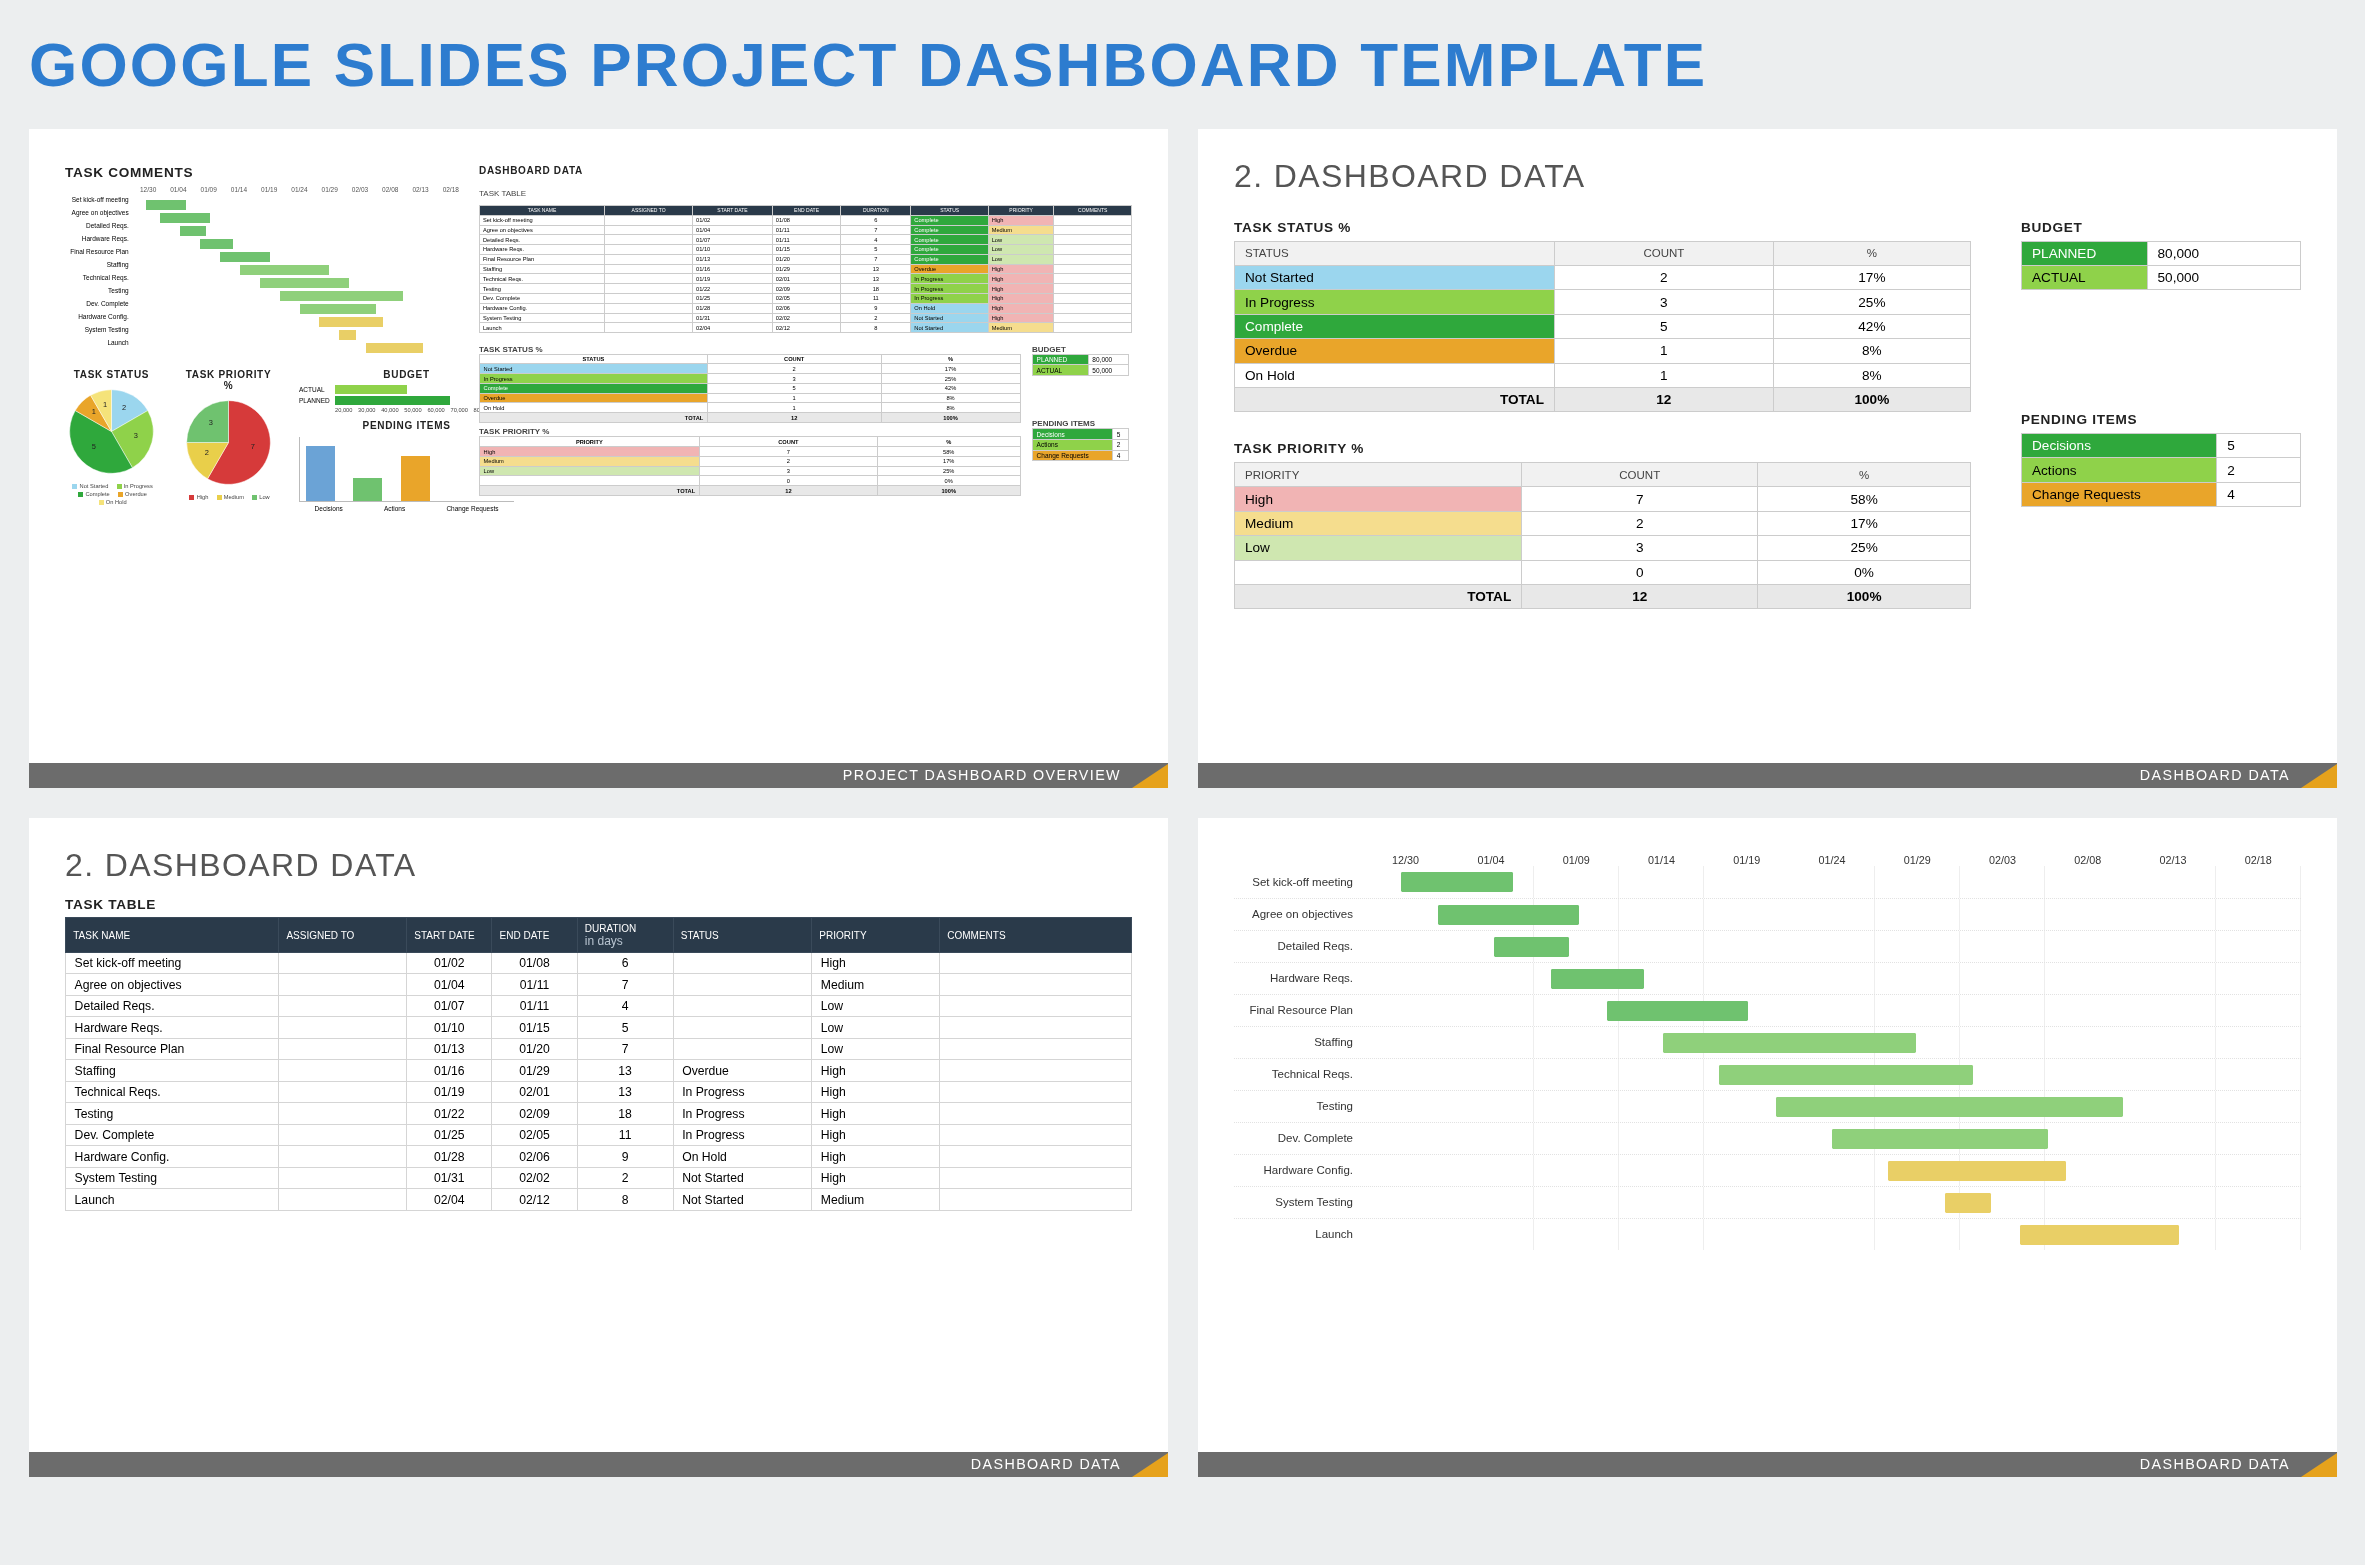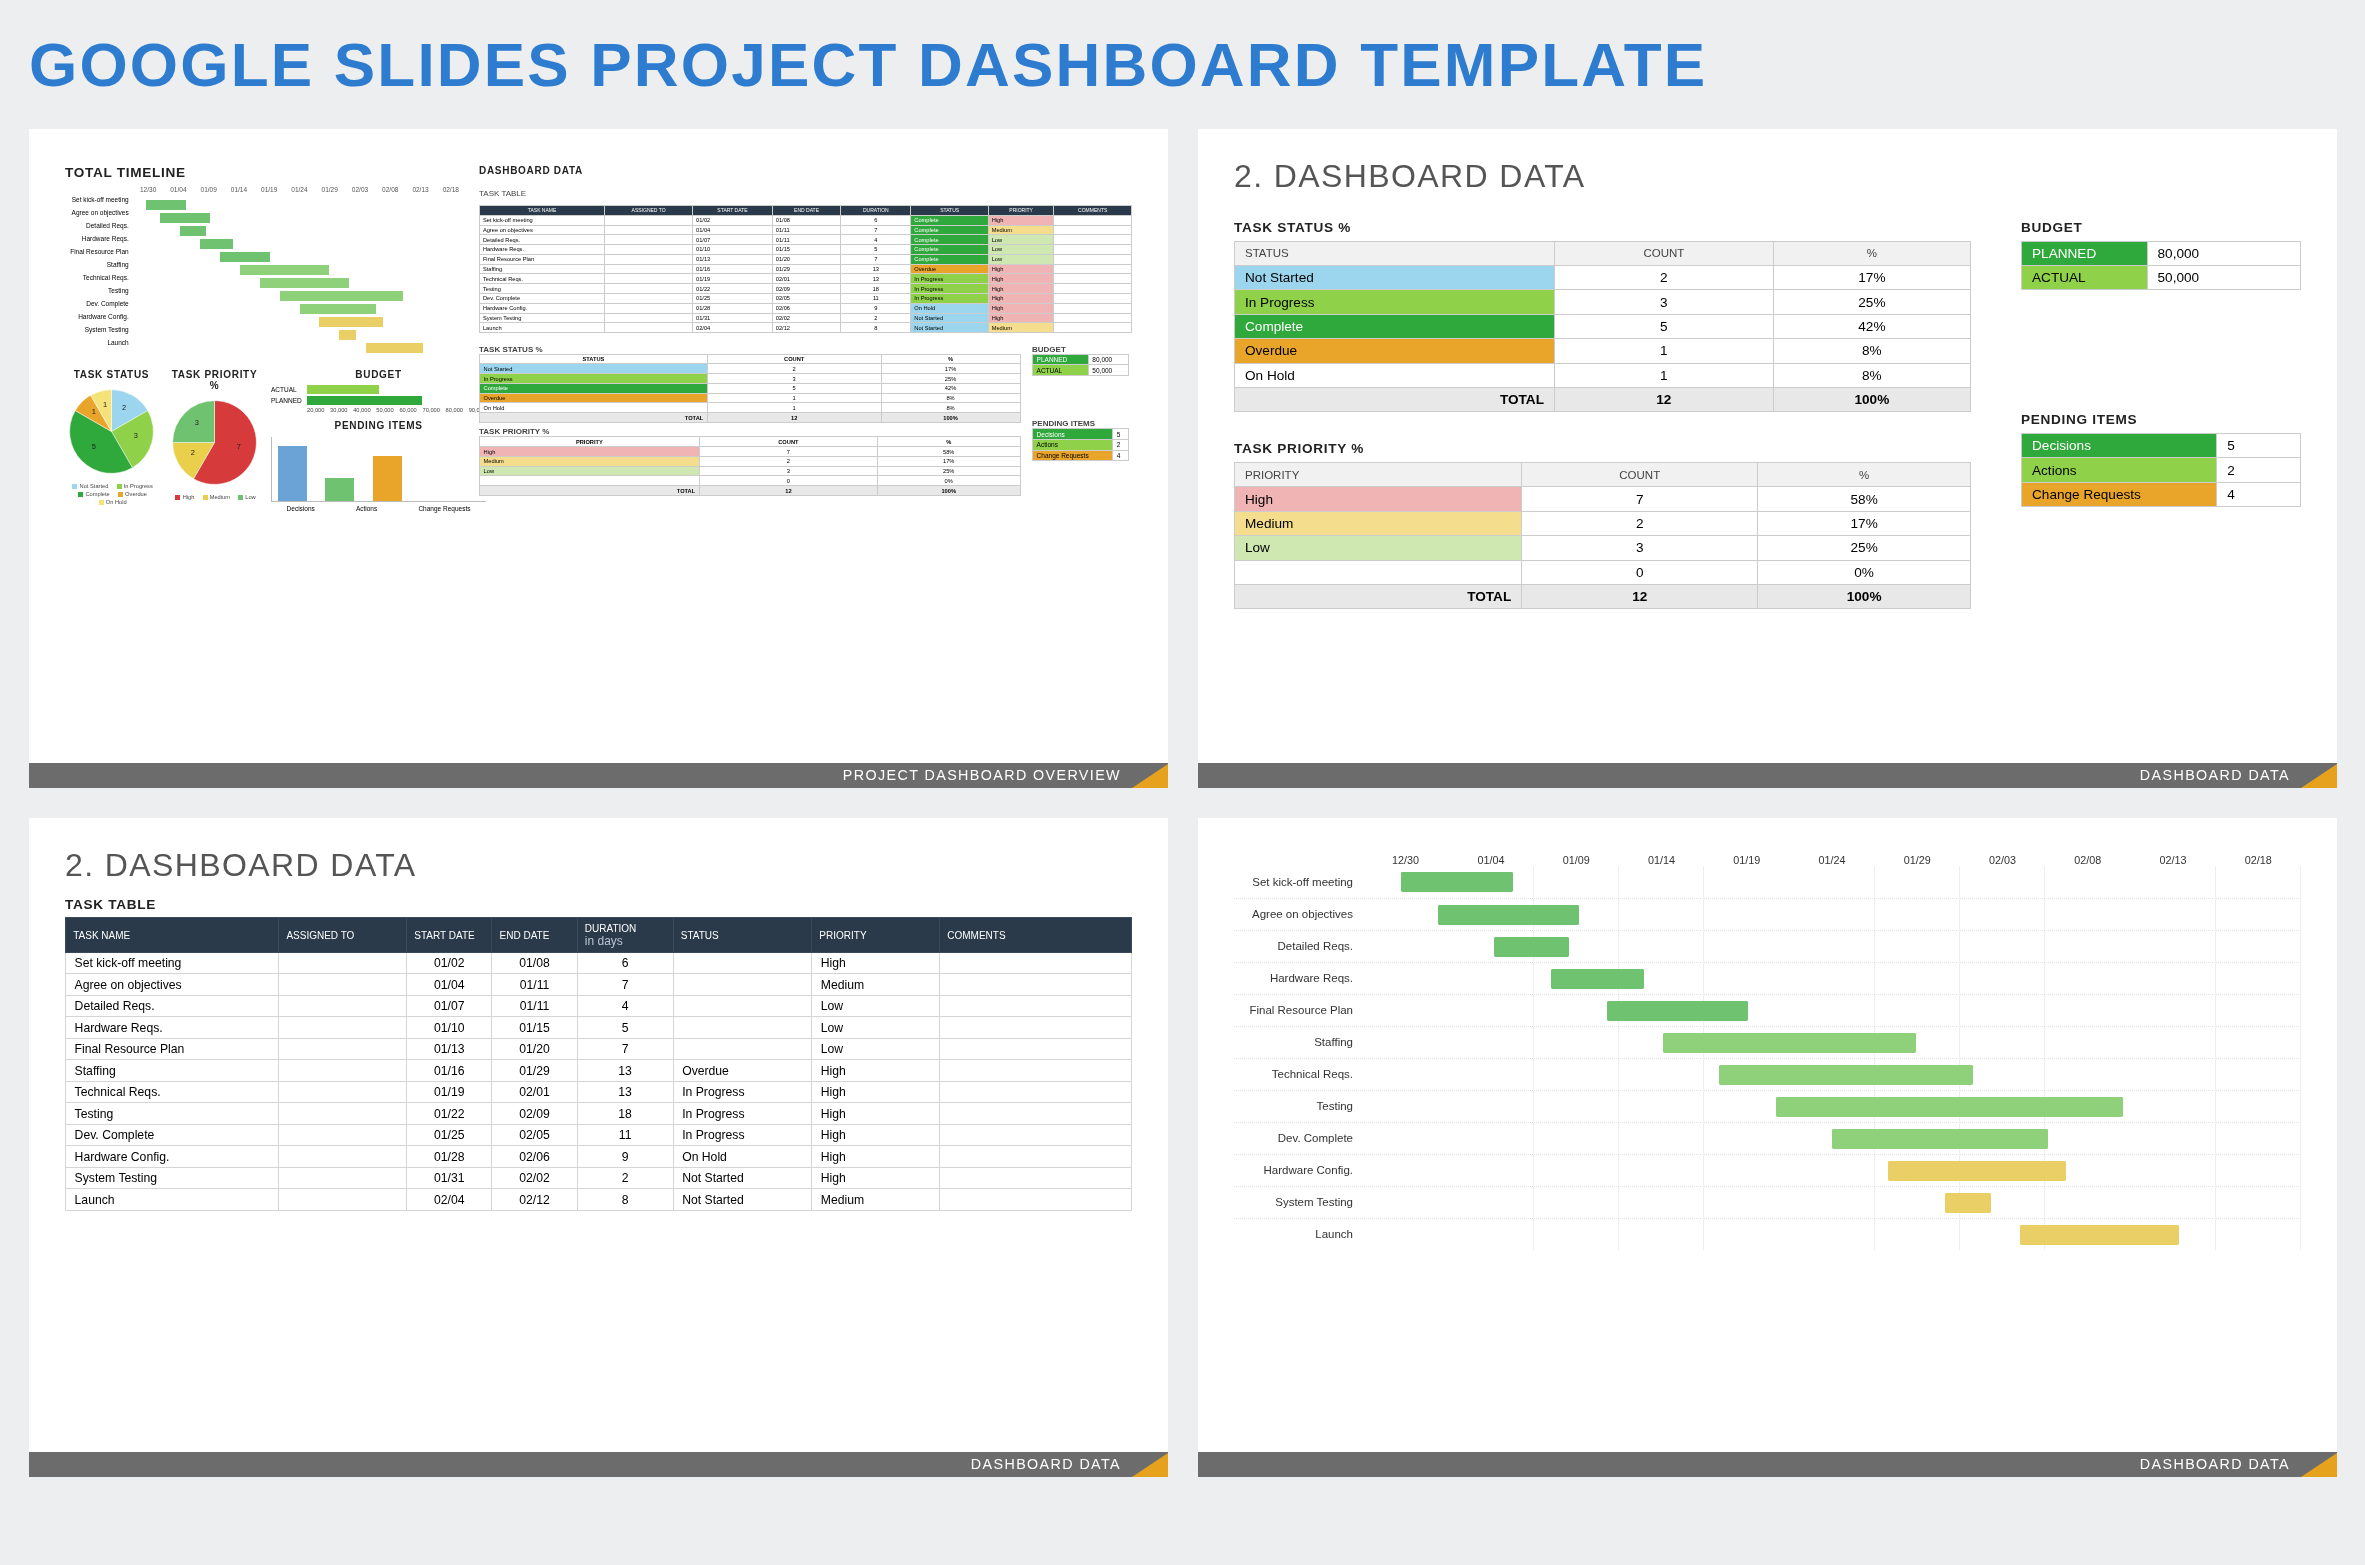--- a/index.html
+++ b/index.html
@@ -59,21 +59,21 @@
   .s1{display:grid;grid-template-columns:401px 1fr;grid-template-rows:auto auto;gap:13px}
   .mini-gantt .mini-axis{display:flex;margin-left:68px;font-size:6.5px;color:#555}
   .mini-gantt .mini-axis div{flex:1;text-align:center}
   .mini-gantt .mg-row{display:flex;align-items:center;height:13px}
   .mini-gantt .mg-row .l{width:68px;text-align:right;padding-right:4.3px;font-size:6.5px}
   .mini-gantt .mg-row .t{flex:1;position:relative}
   .mini-gantt .mg-row .b{position:absolute;top:1.4px;height:10px}
   .mini-table{border-collapse:collapse;width:100%;font-size:5.7px}
   .mini-table th,.mini-table td{border:0.7px solid #ccc;padding:1.4px 2.9px}
   .mini-table thead th{background:#2a3a4a;color:#fff;font-size:5px;font-weight:400}
-  .s1-bottom{display:flex;gap:10px;align-items:flex-start}
+  .s1-bottom{display:flex;gap:24px;align-items:flex-start}
   .pie-wrap{text-align:center}
   .pie-lbl{font-size:5.7px;color:#444;margin-top:2.9px;line-height:1.4}
   .pie-lbl span{display:inline-block;margin:0 2.2px}
   .dot{display:inline-block;width:5px;height:5px;margin-right:1.4px;vertical-align:middle}
   svg.pie{width:93px;height:93px}
   .bar-chart{display:flex;align-items:flex-end;height:65px;gap:18.6px;border-left:0.7px solid #bbb;border-bottom:0.7px solid #bbb;padding:0 5.7px}
   .bar-chart .bar{width:29px}
   .bar-blue{background:#6ba3d6}
   .bar-green{background:#6fc26f}
   .bar-orange{background:#e9a52a}
@@ -93,21 +93,21 @@
 <body>
 
 <h1 class="page-title">GOOGLE SLIDES PROJECT DASHBOARD TEMPLATE</h1>
 
 <div class="grid">
 
 <div class="slide">
   <div class="s1">
 
     <div>
-      <div class="sub-heading">TOTAL TIMELINE</div>
+      <div class="sub-heading">TASK COMMENTS</div>
       <div class="mini-gantt">
         <div class="mini-axis" id="mini-axis">
               <div>12/30</div>
               <div>01/04</div>
               <div>01/09</div>
               <div>01/14</div>
               <div>01/19</div>
               <div>01/24</div>
               <div>01/29</div>
               <div>02/03</div>

